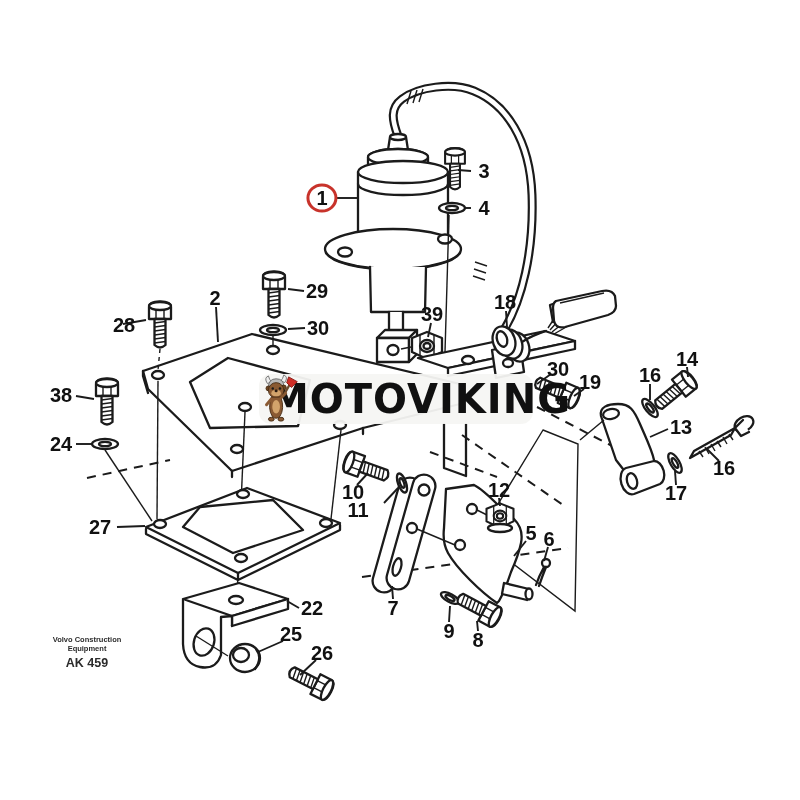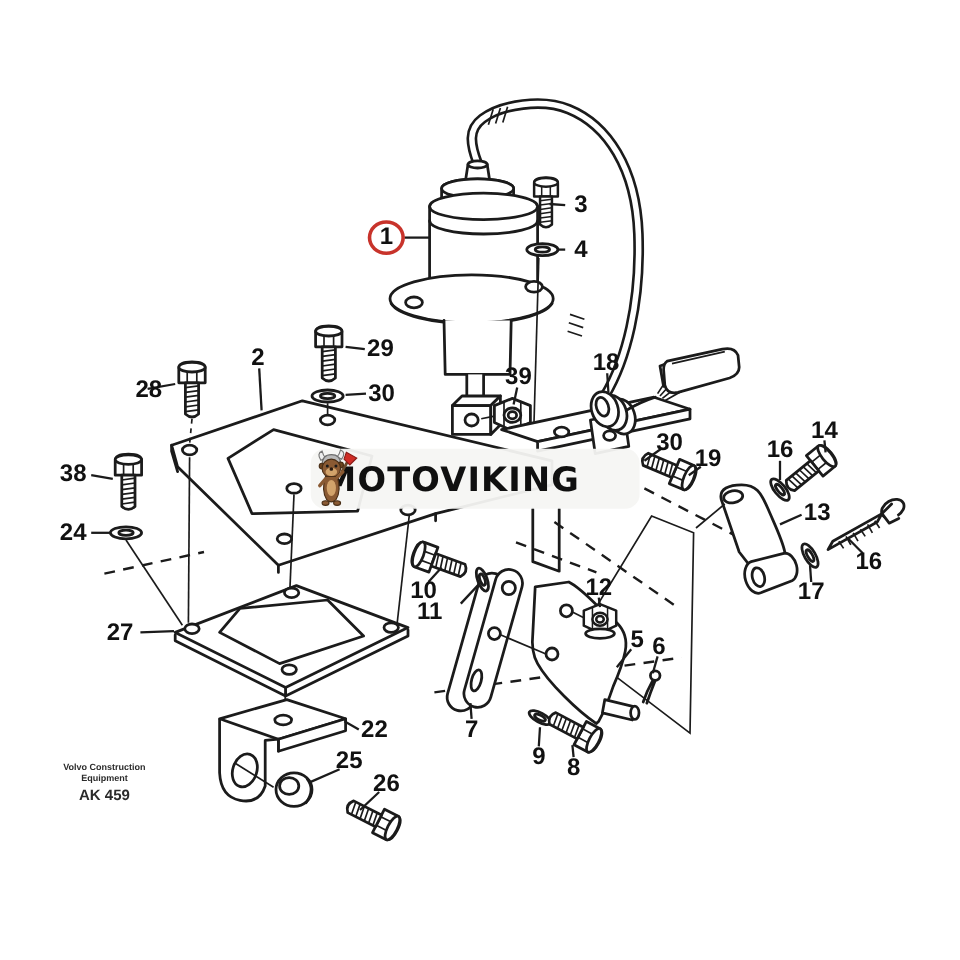--- a/index.html
+++ b/index.html
@@ -13,21 +13,21 @@
   .lead{fill:none;stroke:#1b1b1b;stroke-width:1.9;}
   .dash{fill:none;stroke:#1b1b1b;stroke-width:2;stroke-dasharray:9 7;}
   .cableO{fill:none;stroke:#1b1b1b;stroke-width:9;}
   .cableI{fill:none;stroke:#ffffff;stroke-width:4.6;}
   .co{position:absolute;transform:translate(-50%,-50%);font-weight:bold;font-size:20px;
       color:#111;line-height:1;white-space:nowrap;}
   .co.hl{border:3px solid #c8332b;border-radius:50%;padding:1px 7px 2px 7px;}
   #wmband{position:absolute;left:259px;top:374px;width:274px;height:50px;
       background:rgba(246,245,243,0.95);border-radius:12px;display:flex;align-items:center;
       padding-left:8px;box-sizing:border-box;}
-  #wmtext{font-family:"DejaVu Sans",sans-serif;font-weight:900;font-size:28px;letter-spacing:1px;
+  #wmtext{font-family:"DejaVu Sans",sans-serif;font-weight:900;font-size:40px;letter-spacing:1px;
       color:#101010;margin-left:2px;}
   #brand{position:absolute;left:52px;top:636px;width:70px;text-align:center;color:#2b2b2b;}
   #brand .s{font-size:7.5px;font-weight:600;line-height:1.15;text-align:center;}
   #brand .c{font-size:12.5px;font-weight:bold;margin-top:3px;}
 </style>
 </head>
 <body>
 
 <div id="stage">
 

